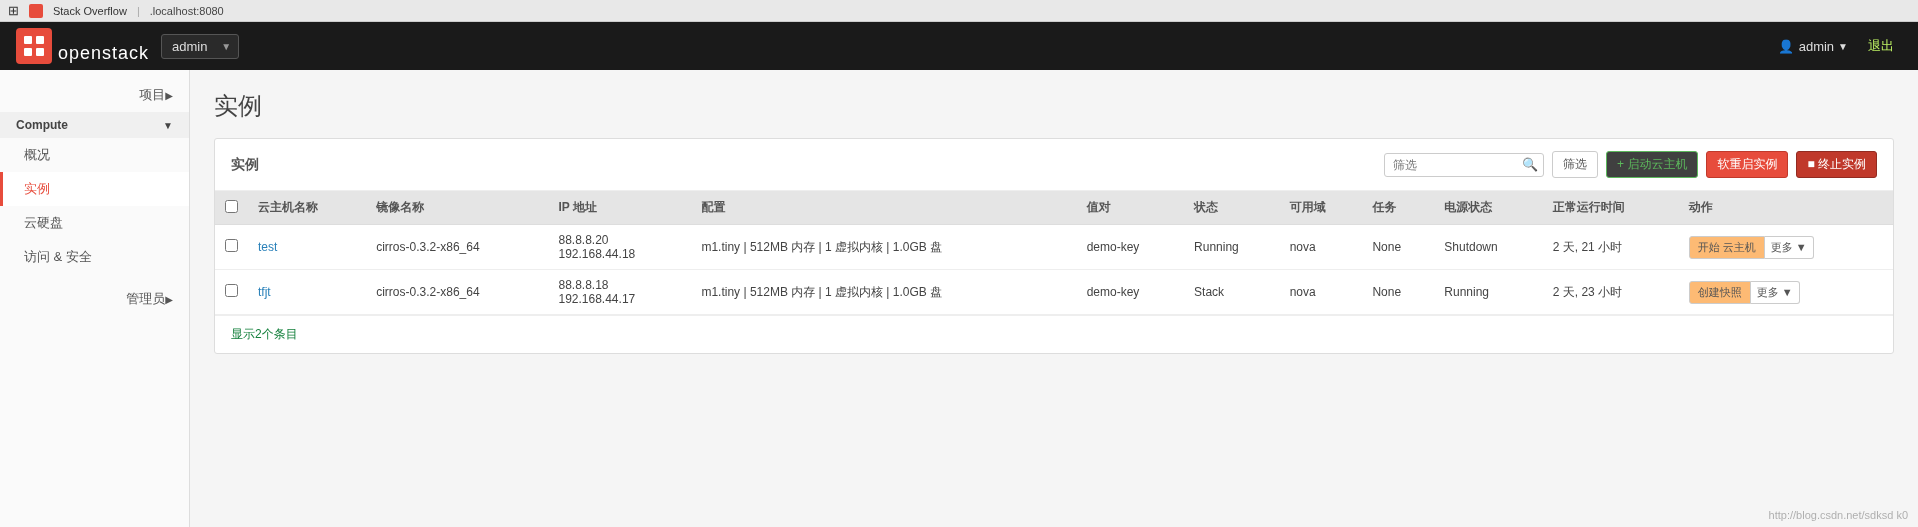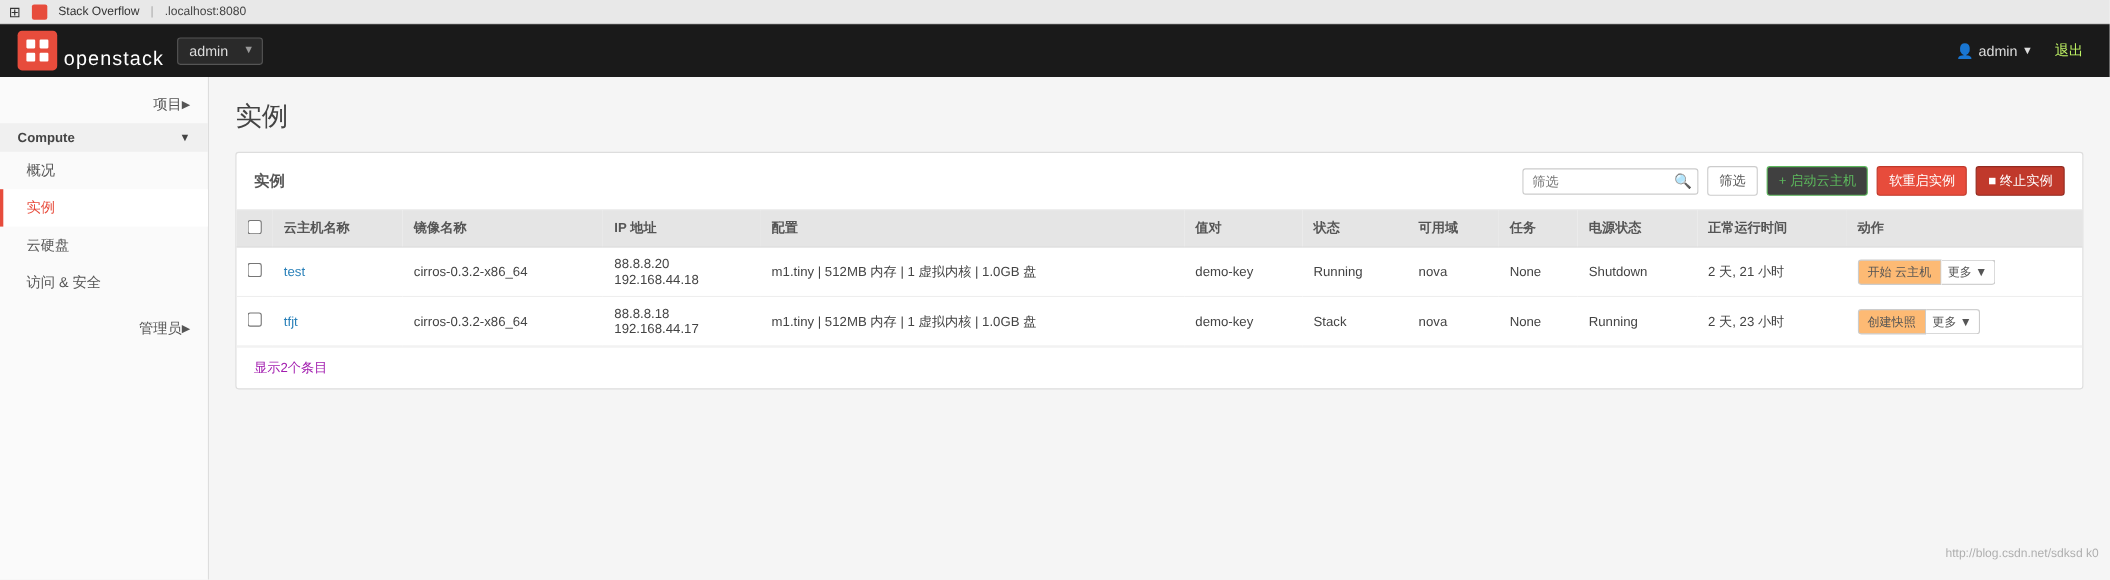--- a/index.html
+++ b/index.html
@@ -186,26 +186,26 @@
       border-left: none;
       padding: 3px 6px; font-size: 11px; color: #555; cursor: pointer;
     }
     .action-group { display: flex; }
     .action-primary {
       background: #fdba74; border: 1px solid #ccc; border-radius: 3px 0 0 3px;
       padding: 3px 8px; font-size: 11px; color: #555; cursor: pointer;
     }
 
     .panel-footer {
-      padding: 10px 16px; font-size: 12px; color: #a21caf;
+      padding: 10px 16px; font-size: 12px; color: #15803d;
       border-top: 1px solid #eee;
     }
 
     .watermark {
-      position: fixed; bottom: 18px; right: 10px;
+      position: fixed; bottom: 6px; right: 10px;
       font-size: 11px; color: rgba(0,0,0,0.3);
     }
   </style>
 </head>
 <body>
 
 <div class="browser-bar">
   <span style="font-size:13px;">⊞</span>
   <span style="display:inline-block;width:14px;height:14px;background:#e74c3c;border-radius:2px;vertical-align:middle;"></span>
   <span class="browser-tab">Stack Overflow</span>

